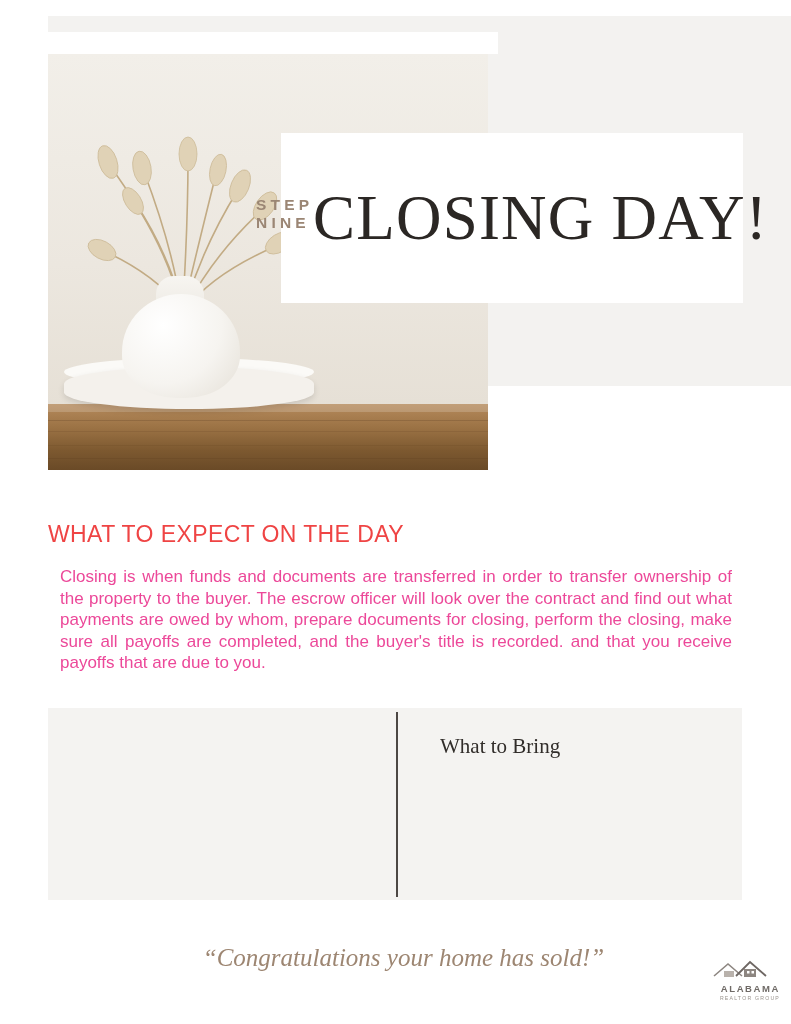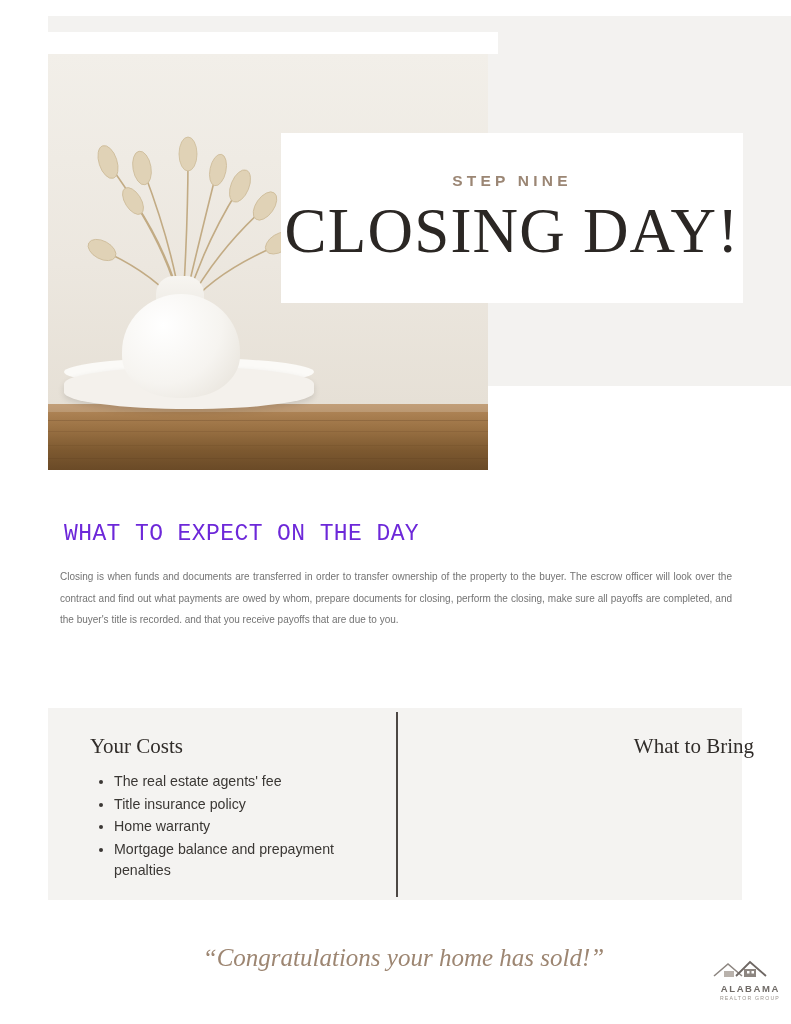--- a/index.html
+++ b/index.html
@@ -127,21 +127,21 @@
 
   
   .title-card {
     position: absolute;
     left: 281px;
     top: 133px;
     width: 462px;
     height: 170px;
     background: #ffffff;
     display: flex;
-    flex-direction: column;
+    flex-direction: row;
     align-items: center;
     justify-content: center;
   }
   .step-label {
     font-family: "Liberation Sans", sans-serif;
     font-size: 15.5px;
     letter-spacing: 4.2px;
     color: #9b8674;
     font-weight: 700;
     margin-bottom: 8px;
@@ -151,36 +151,36 @@
     font-size: 63px;
     letter-spacing: 1.2px;
     color: #2b2724;
     line-height: 1.05;
     white-space: nowrap;
   }
 
   
   .section-heading {
     position: absolute;
-    left: 64px;
+    left: 48px;
     top: 521px;
-    font-family: Liberation Mono, monospace;
+    font-family: Liberation Sans, sans-serif;
     font-size: 23px;
     letter-spacing: 0.4px;
-    color: #6d28d9;
+    color: #ef4444;
   }
 
   .body-copy {
     position: absolute;
     left: 60px;
     top: 566px;
     width: 672px;
-    font-size: 10px;
+    font-size: 17px;
     line-height: 21.5px;
-    color: #737373;
+    color: #ec4899;
     text-align: justify;
   }
 
   
   .panel {
     position: absolute;
     left: 48px;
     top: 708px;
     width: 694px;
     height: 192px;
@@ -192,21 +192,21 @@
     top: 712px;
     width: 1.6px;
     height: 185px;
     background: #4c4744;
   }
   .col {
     position: absolute;
     top: 734px;
   }
   .col-left { left: 90px; width: 290px; }
-  .col-right { left: 464px; width: 290px; text-align: right; }
+  .col-right { left: 440px; width: 290px; }
   .col-title {
     font-family: "Liberation Serif", serif;
     font-size: 21px;
     color: #312d2a;
     margin: 0 0 12px 0;
   }
   .col ul {
     margin: 0;
     padding-left: 24px;
     font-size: 14.2px;
@@ -307,29 +307,20 @@
     <div class="title-main">CLOSING DAY!</div>
   </div>
 
   <div class="section-heading">WHAT TO EXPECT ON THE DAY</div>
 
   <div class="body-copy">Closing is when funds and documents are transferred in order to transfer ownership of the property to the buyer. The escrow officer will look over the contract and find out what payments are owed by whom, prepare documents for closing, perform the closing, make sure all payoffs are completed, and the buyer's title is recorded. and that you receive payoffs that are due to you.</div>
 
   <div class="panel"></div>
   <div class="panel-divider"></div>
 
-  <div class="col col-left">
-    <div class="col-title">Your Costs</div>
-    <ul>
-      <li>The real estate agents' fee</li>
-      <li>Title insurance policy</li>
-      <li>Home warranty</li>
-      <li>Mortgage balance and prepayment penalties</li>
-    </ul>
-  </div>
 
   <div class="col col-right">
     <div class="col-title">What to Bring</div>
   </div>
 
   <div class="quote">“Congratulations your home has sold!”</div>
 
   <div class="logo">
     <svg class="logo-mark" width="60" height="24" viewBox="0 0 60 24">
       <path d="M4 18 L18 6 L32 18" fill="none" stroke="#8d8681" stroke-width="1.6"></path>

